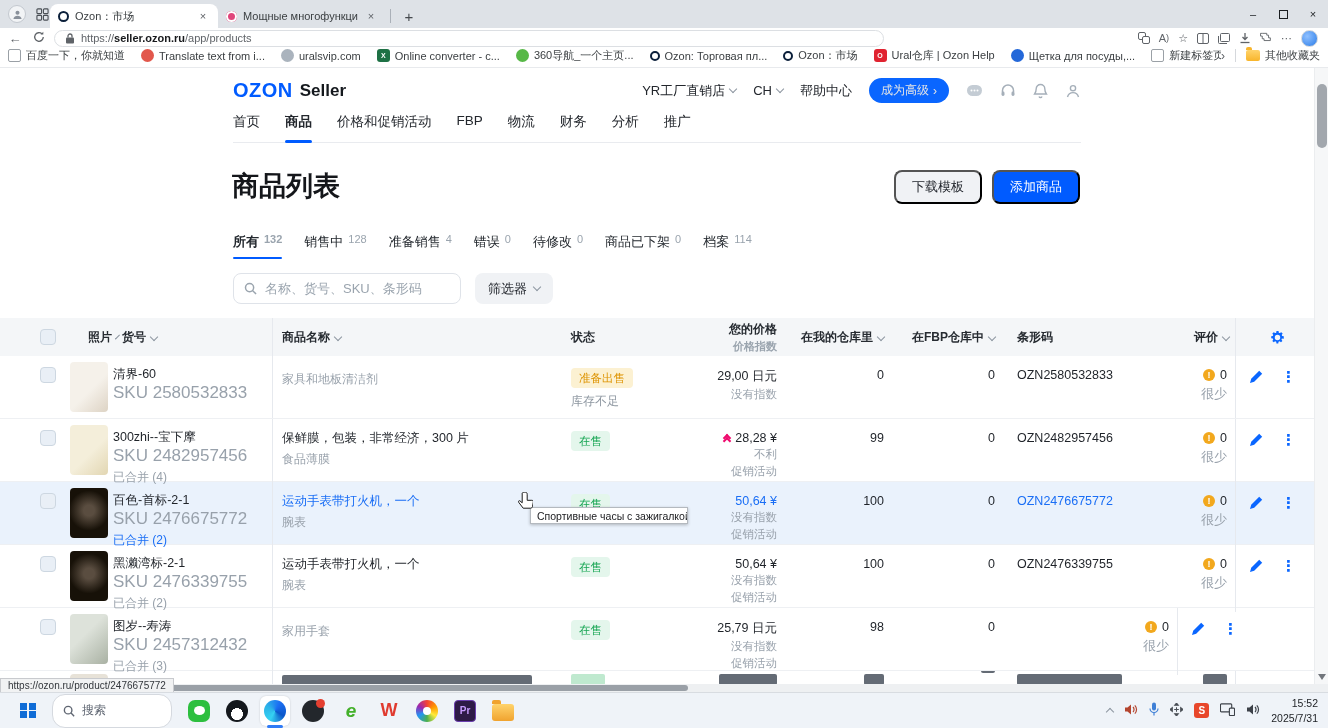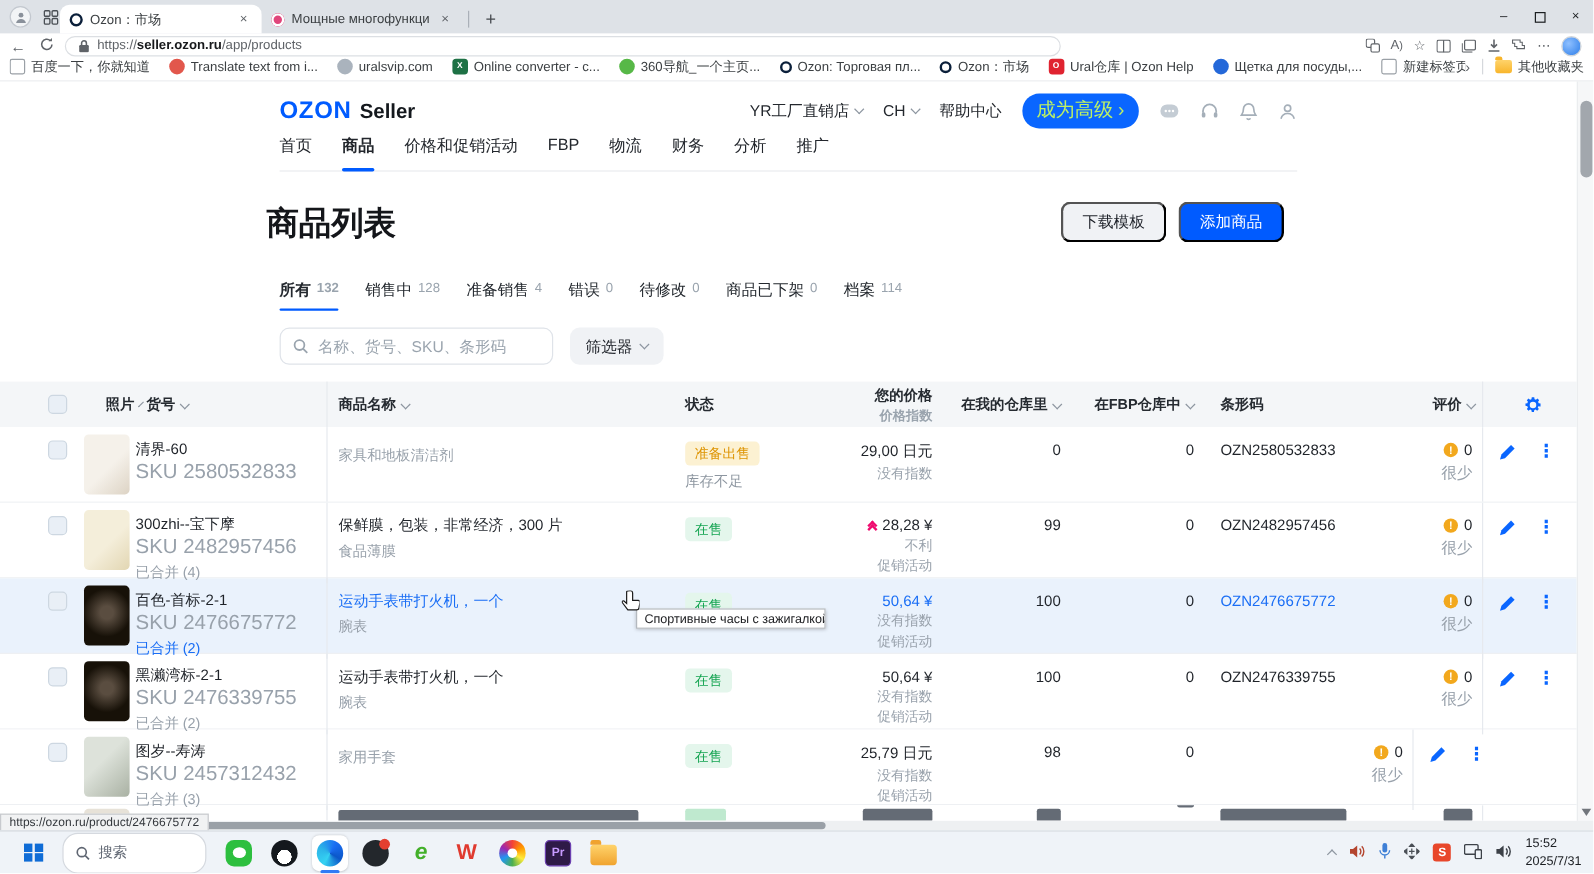--- a/index.html
+++ b/index.html
@@ -50,29 +50,29 @@
 
   
   .content{position:absolute;top:68px;left:0;width:1314px;height:616px;background:#fff;overflow:hidden}
 
   .ozon-header{position:absolute;top:10px;left:233px;width:848px;display:flex;align-items:center}
   .logo{font-size:20px;font-weight:800;color:#005bff;letter-spacing:.5px}
   .logo-suffix{font-size:17px;font-weight:600;color:#14181d;margin-left:7px}
   .oh-right{margin-left:auto;display:flex;align-items:center;gap:17px;font-size:13px;color:#23272d}
   .drop{display:flex;align-items:center;gap:5px}
   .chev{width:6px;height:6px;border-right:1.5px solid #8d96a0;border-bottom:1.5px solid #8d96a0;transform:rotate(45deg);display:inline-block;margin-bottom:3px}
-  .premium-pill{background:#0a66ff;color:#bef264;border-radius:14px;padding:4px 12px;font-size:16px;display:flex;align-items:center;gap:4px}
+  .premium-pill{background:#0a66ff;color:#e5e5e5;border-radius:14px;padding:4px 12px;font-size:12px;display:flex;align-items:center;gap:4px}
   .oh-ic{color:#9aa4ae;display:flex;align-items:center}
 
   .ozon-nav{position:absolute;top:45px;left:233px;width:848px;display:flex;gap:25px;border-bottom:1px solid #e9ebef;padding-bottom:11px;font-size:13.5px;color:#23272d}
   .nav-item{position:relative;white-space:nowrap}
   .nav-item.active{font-weight:bold}
   .nav-item.active::after{content:"";position:absolute;left:0;right:0;bottom:-12px;height:3px;border-radius:2px;background:#005bff}
 
-  .title-row{position:absolute;top:100px;left:222px;width:848px;display:flex;align-items:flex-start}
+  .title-row{position:absolute;top:100px;left:232px;width:848px;display:flex;align-items:flex-end}
   .page-title{font-size:27px;font-weight:bold;color:#14161a}
   .title-btns{margin-left:auto;display:flex;gap:10px}
   .btn{height:34px;border-radius:8px;padding:0 16px;font-size:13px;display:flex;align-items:center}
   .btn-light{background:#f0f2f5;color:#1b1f26}
   .btn-primary{background:#005bff;color:#fff}
 
   .ftabs{position:absolute;top:165px;left:233px;display:flex;gap:22px;font-size:13px;color:#23282e;height:24px}
   .ftab{position:relative;white-space:nowrap}
   .ftab .cnt{font-size:11px;color:#9aa4ae;margin-left:5px;position:relative;top:-3px}
   .ftab.active{font-weight:bold}
@@ -174,21 +174,21 @@
   .ic-ie{background:transparent;color:#43b02a;font-size:19px;font-style:italic}
   .ic-wps{background:transparent;color:#e03a2f;font-size:18px}
   .ic-nav360{background:conic-gradient(#f44336,#ff9800,#ffeb3b,#4caf50,#2196f3,#9c27b0,#f44336);position:relative}
   .ic-nav360::after{content:"";width:8px;height:8px;border-radius:50%;background:#fff}
   .ic-pr{background:#2e1a47;border-radius:4px;color:#c79bff;font-size:10px;border:1px solid #6b3fb0}
   .ic-folder{background:linear-gradient(#ffd36b,#f0a32f);border-radius:3px;width:22px;height:17px;position:relative;margin-top:3px}
   .ic-folder::before{content:"";position:absolute;top:-4px;left:0;width:9px;height:4px;background:#f0a32f;border-radius:2px 2px 0 0}
   .tray{margin-left:auto;display:flex;align-items:center;gap:11px;padding-right:10px;color:#3c4148}
   .tray .chev.up{transform:rotate(225deg);margin-bottom:-2px}
   .sogou{width:15px;height:15px;background:#e8472b;border-radius:3px;color:#fff;font-size:10px;font-weight:800;display:flex;align-items:center;justify-content:center}
-  .clock{font-size:10.5px;color:#1c1f23;text-align:left;line-height:1.35}
+  .clock{font-size:10.5px;color:#1c1f23;text-align:right;line-height:1.35}
 </style>
 </head>
 <body>
 
 <div class="screen">
 
   <div class="titlebar">
     <div class="tb-left">
       <span class="profile-circ">
         <svg width="11" height="11" viewBox="0 0 12 12">

